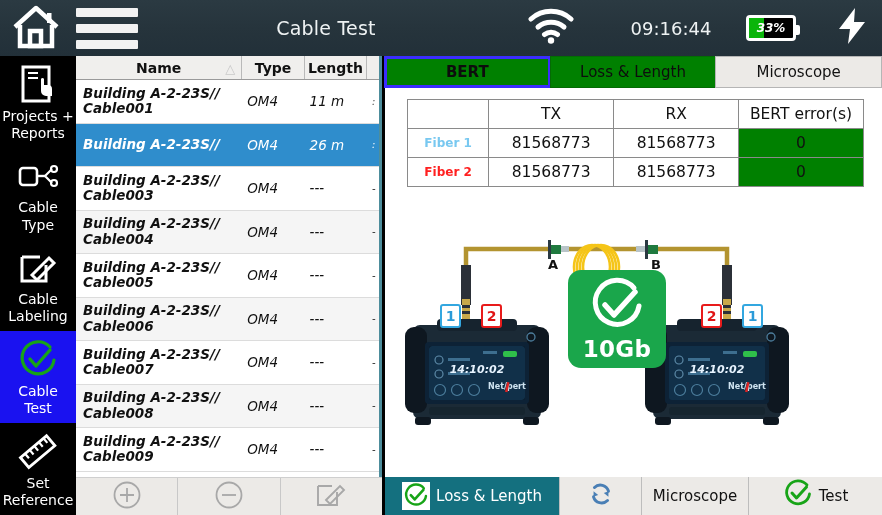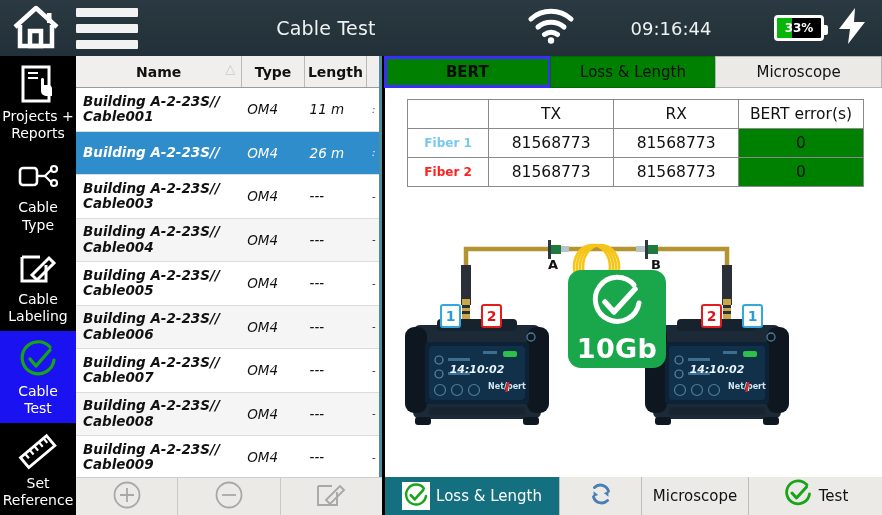--- a/index.html
+++ b/index.html
@@ -19,21 +19,21 @@
   }
   #home-btn { width: 72px; height: 56px; display: flex; align-items: center; justify-content: center; }
   #menu-btn { width: 74px; height: 56px; display: flex; flex-direction: column; justify-content: center; gap: 7px; padding-left: 4px; }
   #menu-btn .bar { width: 62px; height: 9px; background: #f2f2f2; border-radius: 1px; }
   #topbar-title {
     flex: 0 0 auto; width: 360px; text-align: center;
     color: #eef2f3; font-size: 19px; letter-spacing: .2px;
   }
   #wifi-icon { width: 90px; display: flex; align-items: center; justify-content: center; }
   #clock { width: 150px; text-align: center; color: #eef2f3; font-size: 18px; }
-  #battery-wrap { width: 78px; display: flex; align-items: center; justify-content: flex-end; }
+  #battery-wrap { width: 78px; display: flex; align-items: center; justify-content: flex-start; font-style: italic; }
   .battery {
     position: relative; width: 50px; height: 26px;
     border: 3px solid #ffffff; border-radius: 4px; background: #000;
     display: flex; align-items: center;
   }
   .battery:after {
     content: ""; position: absolute; right: -7px; top: 7px;
     width: 5px; height: 10px; background: #fff; border-radius: 0 2px 2px 0;
   }
   .battery .fill { position: absolute; left: 0; top: 0; bottom: 0; width: 33%; background: #0ab50a; }
@@ -55,21 +55,21 @@
   }
   .side-item.active { background: #1a12f0; }
   .side-icon { height: 44px; display: flex; align-items: center; justify-content: center; }
   .side-label { font-size: 14px; }
 
   
   #left-pane {
     position: absolute; left: 76px; top: 56px; width: 306px; height: 459px;
     background: #ffffff; border-right: 3px solid #4d8d9c;
   }
-  #tbl-head { display: flex; height: 32px; background: #f0efed; border-bottom: 1px solid #9a9a9a; }
+  #tbl-head { display: flex; height: 24px; background: #f0efed; border-bottom: 1px solid #9a9a9a; }
   .th {
     display: flex; align-items: center; justify-content: center;
     font-size: 14px; font-weight: bold; color: #111;
     border-right: 1px solid #b9b9b9; position: relative; background: #f0efed;
   }
   .th.c-name { width: 168px; }
   .th.c-type { width: 63px; }
   .th.c-len  { width: 63px; }
   .th.c-x    { width: 12px; border-right: none; }
   .sort-caret { position: absolute; right: 6px; top: 5px; font-size: 13px; color: #c9c9c9; }
@@ -120,21 +120,21 @@
     display: flex; align-items: center; justify-content: center;
     font-size: 14px; font-weight: bold; background: #fff;
   }
   .portbadge.blue { border: 2.5px solid #33a7e0; color: #2b9bd8; }
   .portbadge.red  { border: 2.5px solid #e81b1b; color: #e01414; }
   #badge10 {
     position: absolute; left: 183px; top: 43px; width: 98px; height: 98px;
     background: #1aa64b; border-radius: 13px;
     display: flex; flex-direction: column; align-items: center; justify-content: center; gap: 1px;
   }
-  #badge10 .lbl { color: #fff; font-size: 27px; font-weight: bold; letter-spacing: .3px; }
+  #badge10 .lbl { color: #fff; font-size: 23px; font-weight: bold; letter-spacing: .3px; }
 
   
   #bottom-left {
     position: absolute; left: 76px; top: 477px; width: 306px; height: 38px;
     background: #eceae7; display: flex; border-top: 1px solid #cfcfcf;
   }
   #bottom-left .bl-btn {
     flex: 1 1 0; display: flex; align-items: center; justify-content: center;
     border-right: 1px solid #c8c8c8;
   }

